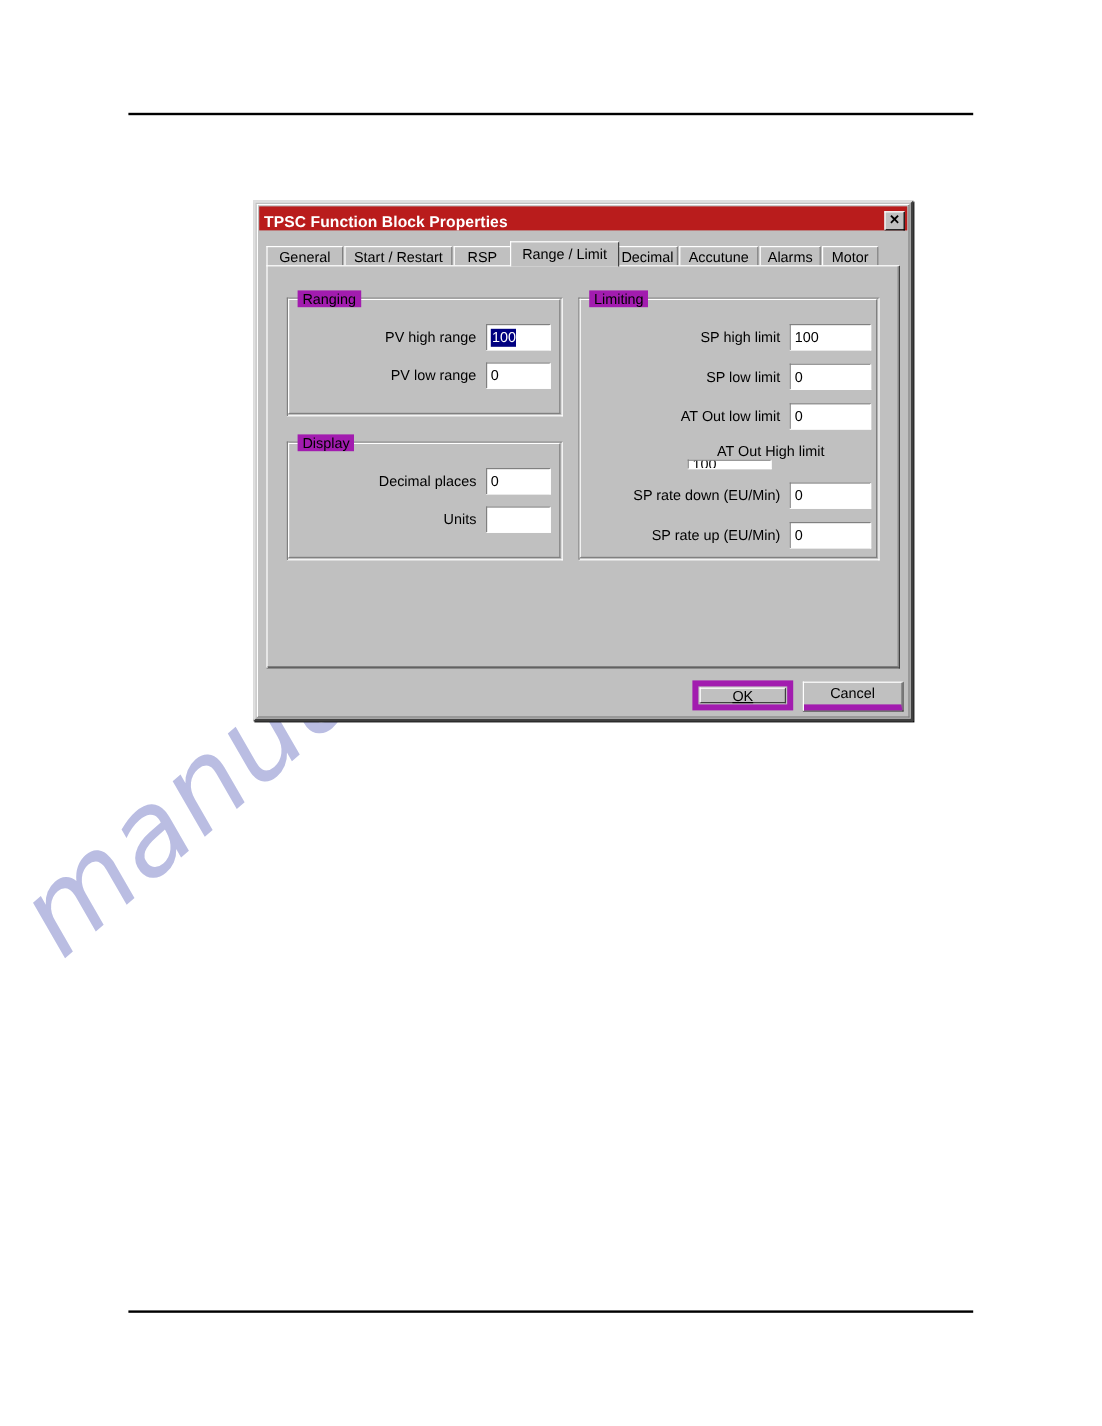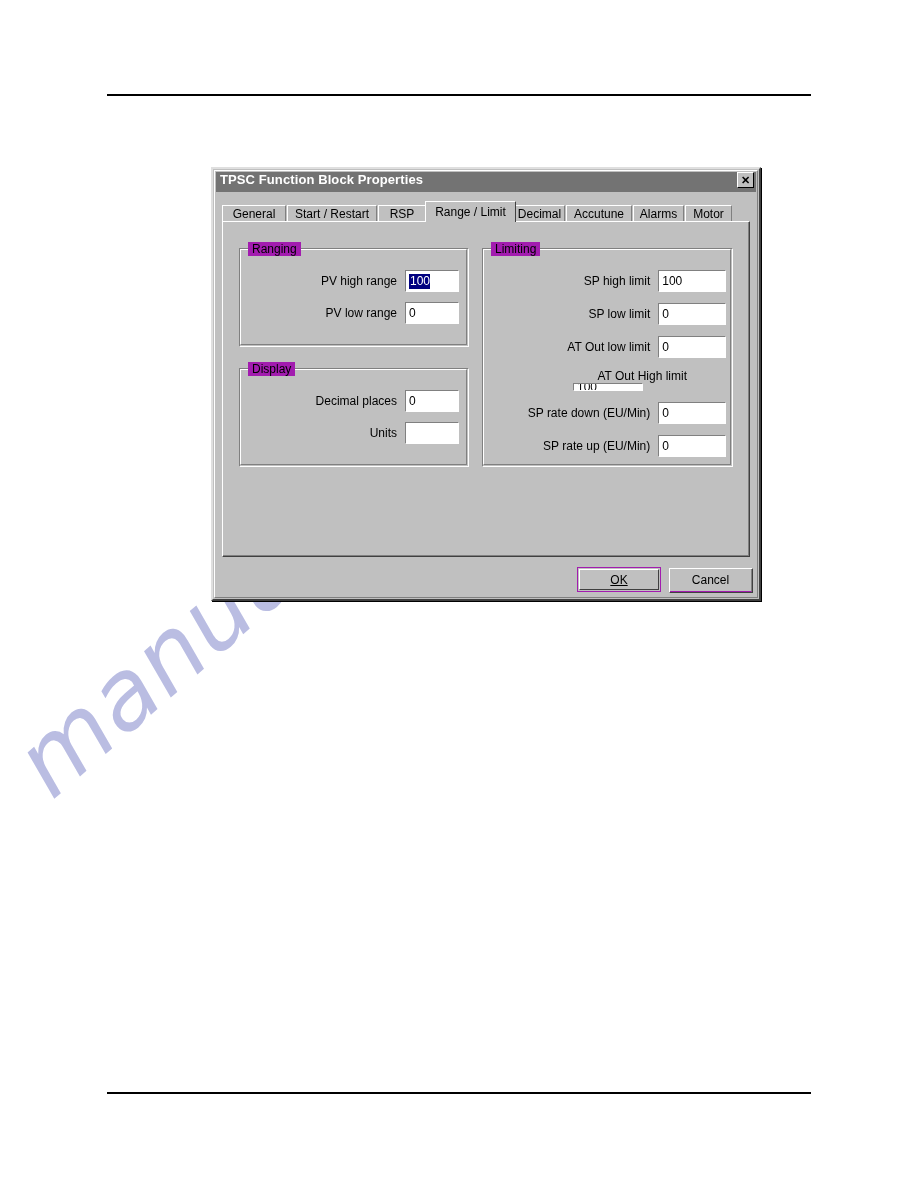--- a/index.html
+++ b/index.html
@@ -77,23 +77,23 @@
     box-sizing: border-box;
   }
 
   
   .titlebar {
     position: absolute;
     left: 3px;
     top: 3px;
     width: 540px;
     height: 20px;
-    background: #737373;
-    display: flex;
-    align-items: flex-start;
+    background: #b91c1c;
+    display: flex;
+    align-items: flex-end;
     padding: 0 2px 0 4px;
     box-sizing: border-box;
   }
   .titlebar-text {
     color: #ffffff;
     font-size: 13px;
     font-weight: bold;
     font-family: "Liberation Sans", sans-serif;
     letter-spacing: 0.1px;
     white-space: nowrap;
@@ -277,28 +277,28 @@
     align-items: center;
     justify-content: center;
     font-size: 12px;
     color: #000;
     cursor: default;
   }
   .btn-in {
     position: absolute;
     left: 0; top: 0; right: 0; bottom: 0;
     border-right: 1px solid #808080;
-    border-bottom: 1px solid #a21caf;
+    border-bottom: 5px solid #a21caf;
     box-sizing: border-box;
     display: flex;
     align-items: center;
     justify-content: center;
   }
   .btn.default {
-    border: 1px solid #a21caf;
+    border: 5px solid #a21caf;
     padding: 1px;
     text-decoration: underline;
   }
   .btn.default .btn-face {
     width: 100%;
     height: 100%;
     background: #c0c0c0;
     border-top: 1px solid #ffffff;
     border-left: 1px solid #ffffff;
     border-right: 1px solid #404040;

